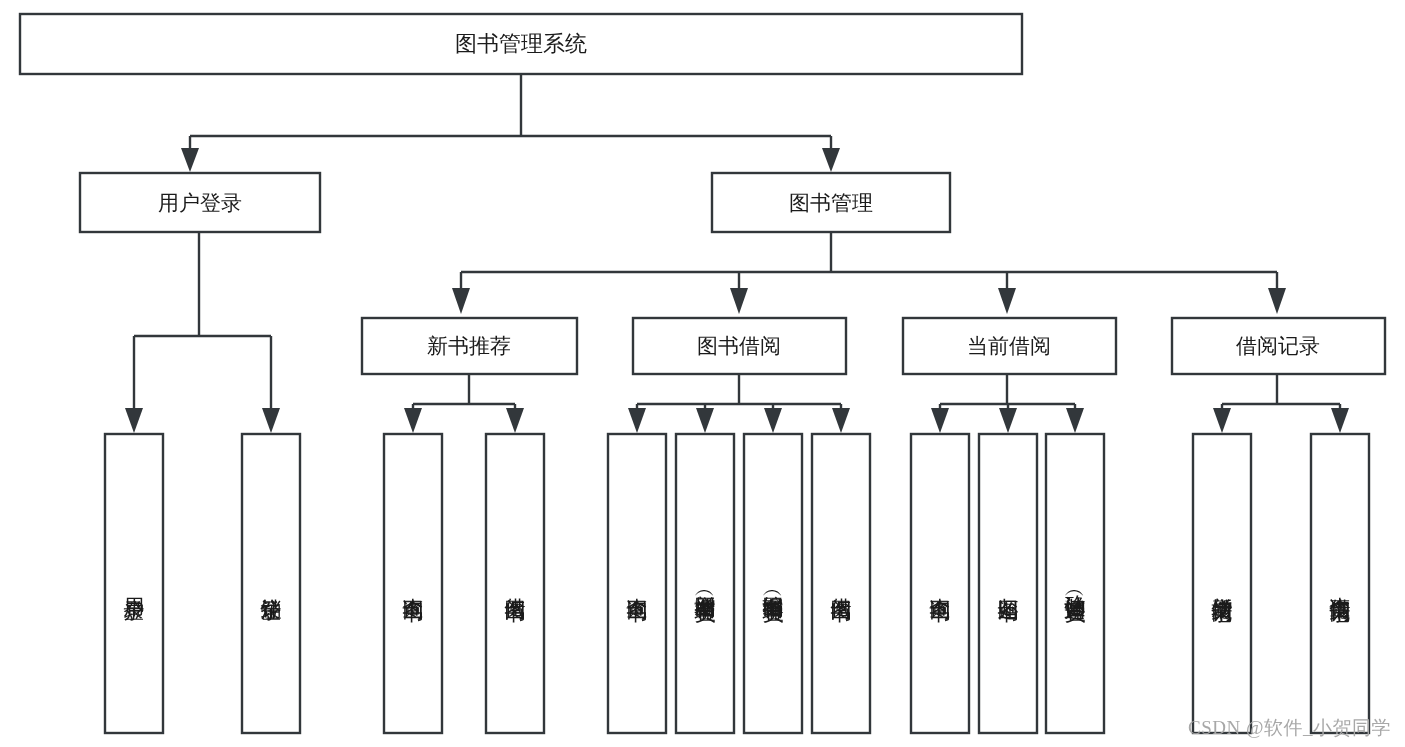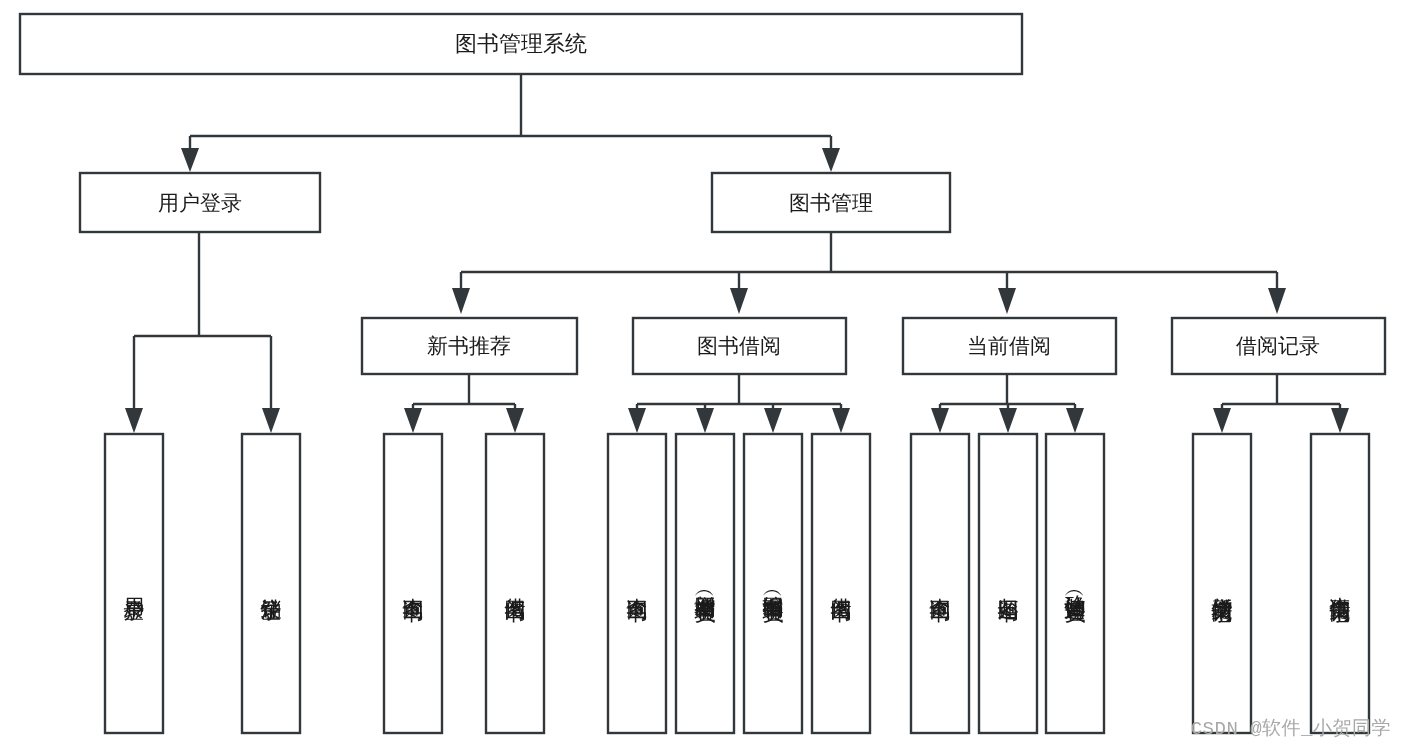--- a/index.html
+++ b/index.html
@@ -65,21 +65,21 @@
     display: flex;
     align-items: center;
     justify-content: center;
     letter-spacing: 0.06em;
     pointer-events: none;
   }
   #watermark {
     position: absolute;
     right: 14px;
     bottom: 6px;
-    font-family: Liberation Mono, monospace;
+    font-family: Liberation Serif, serif;
     font-size: 19px;
     color: #a8a8a8;
     letter-spacing: 0.5px;
     user-select: none;
   }
 </style>
 </head>
 <body>
 
 <div id="diagram-root">

